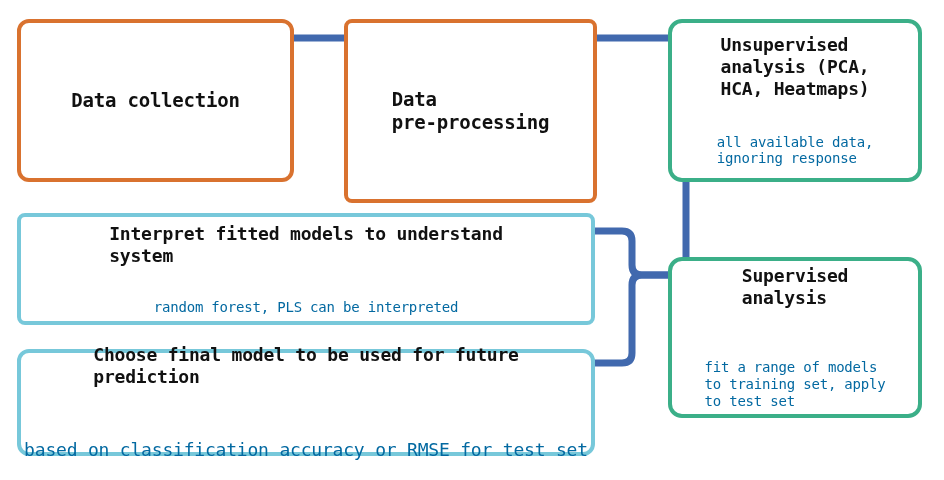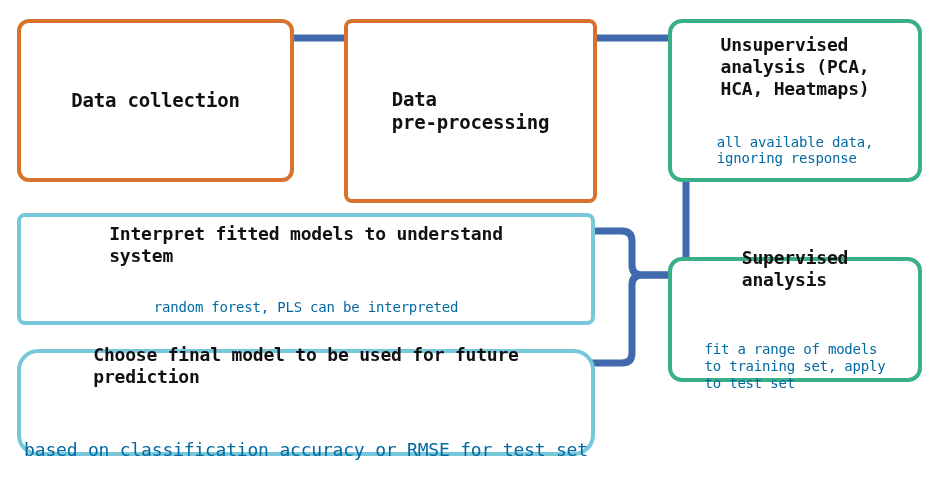--- a/index.html
+++ b/index.html
@@ -53,36 +53,36 @@
   #node-data-preprocessing .title{font-size:19px;}
 
   #node-unsupervised{
     left:668px;top:19px;width:254px;height:163px;
     border-width:4px;border-color:#3BAF88;border-radius:14px;
   }
   #node-unsupervised .title{font-size:18px;}
   #node-unsupervised .sub{font-size:14px;margin-top:2px;}
 
   #node-supervised{
-    left:668px;top:257px;width:254px;height:125px;
+    left:668px;top:257px;width:254px;height:161px;
     border-width:4px;border-color:#3BAF88;border-radius:14px;
   }
   #node-supervised .title{font-size:18px;}
   #node-supervised .sub{font-size:14px;margin-top:18px;}
 
   #node-interpret{
     left:17px;top:213px;width:578px;height:112px;
     border-width:4px;border-color:#77C8DA;border-radius:8px;
   }
   #node-interpret .title{font-size:18px;}
   #node-interpret .sub{font-size:14px;}
 
   #node-choose-final{
     left:17px;top:349px;width:578px;height:107px;
-    border-width:4px;border-color:#77C8DA;border-radius:21px;
+    border-width:4px;border-color:#77C8DA;border-radius:12px;
   }
   #node-choose-final .title{font-size:18px;}
   #node-choose-final .sub{font-size:18px;margin-top:19px;}
 </style>
 </head>
 <body>
 
 <div id="canvas">
 
   <svg id="wires" viewBox="0 0 944 480" xmlns="http://www.w3.org/2000/svg">

